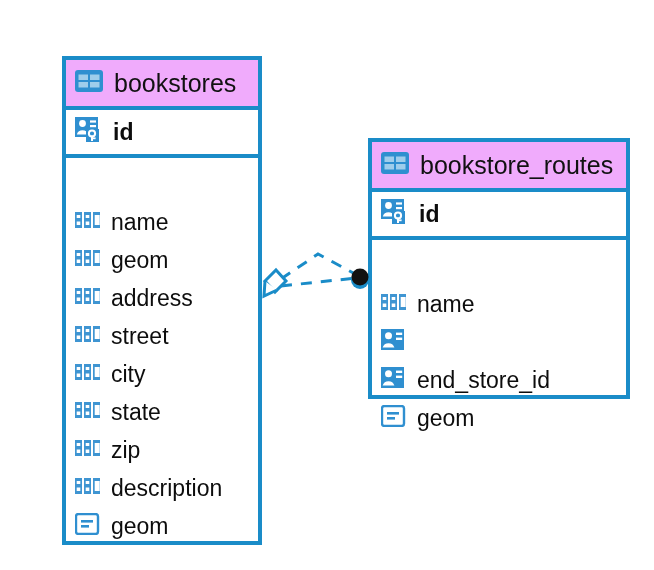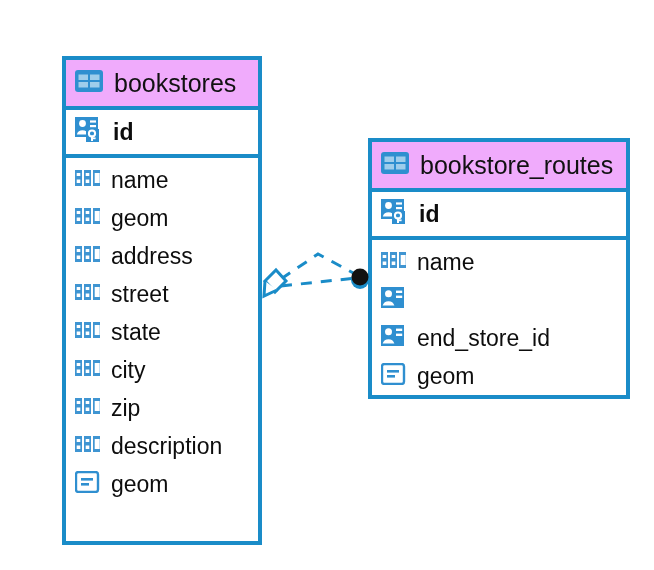--- a/index.html
+++ b/index.html
@@ -57,21 +57,21 @@
     color:#0d0d0d;
     white-space:nowrap;
     line-height:1;
   }
   .row-label.bold{font-weight:bold;font-size:23px;}
 
   .icon{
     flex:0 0 auto;
     display:block;
   }
-  .fields{padding-top:3px;padding-bottom:5px;}
+  .fields{padding-top:3px;padding-bottom:5px;margin-top:42px;}
 
   
   #rel-layer{
     position:absolute;left:0;top:0;width:654px;height:570px;
     pointer-events:none;
   }
 </style>
 </head>
 <body style="background: rgb(255, 255, 255);">
 
@@ -177,36 +177,36 @@
             <rect x="0" y="0" width="7" height="16" fill="#3f95d2"></rect>
             <rect x="1.7" y="3" width="3.6" height="3" fill="#ffffff"></rect>
             <rect x="1.7" y="9.5" width="3.6" height="3.5" fill="#ffffff"></rect>
             <rect x="9" y="0" width="7" height="16" fill="#3f95d2"></rect>
             <rect x="10.7" y="3" width="3.6" height="3" fill="#ffffff"></rect>
             <rect x="10.7" y="9.5" width="3.6" height="3.5" fill="#ffffff"></rect>
             <rect x="18" y="0" width="7" height="16" fill="#3f95d2"></rect>
             <rect x="19.7" y="3" width="5" height="10" fill="#ffffff"></rect>
           </svg>
         </span>
+        <span class="row-label">city</span>
+      </div>
+      <div class="row">
+        <span class="icon">
+          <svg width="26" height="16" viewBox="0 0 26 16">
+            <rect x="0" y="0" width="7" height="16" fill="#3f95d2"></rect>
+            <rect x="1.7" y="3" width="3.6" height="3" fill="#ffffff"></rect>
+            <rect x="1.7" y="9.5" width="3.6" height="3.5" fill="#ffffff"></rect>
+            <rect x="9" y="0" width="7" height="16" fill="#3f95d2"></rect>
+            <rect x="10.7" y="3" width="3.6" height="3" fill="#ffffff"></rect>
+            <rect x="10.7" y="9.5" width="3.6" height="3.5" fill="#ffffff"></rect>
+            <rect x="18" y="0" width="7" height="16" fill="#3f95d2"></rect>
+            <rect x="19.7" y="3" width="5" height="10" fill="#ffffff"></rect>
+          </svg>
+        </span>
         <span class="row-label">state</span>
-      </div>
-      <div class="row">
-        <span class="icon">
-          <svg width="26" height="16" viewBox="0 0 26 16">
-            <rect x="0" y="0" width="7" height="16" fill="#3f95d2"></rect>
-            <rect x="1.7" y="3" width="3.6" height="3" fill="#ffffff"></rect>
-            <rect x="1.7" y="9.5" width="3.6" height="3.5" fill="#ffffff"></rect>
-            <rect x="9" y="0" width="7" height="16" fill="#3f95d2"></rect>
-            <rect x="10.7" y="3" width="3.6" height="3" fill="#ffffff"></rect>
-            <rect x="10.7" y="9.5" width="3.6" height="3.5" fill="#ffffff"></rect>
-            <rect x="18" y="0" width="7" height="16" fill="#3f95d2"></rect>
-            <rect x="19.7" y="3" width="5" height="10" fill="#ffffff"></rect>
-          </svg>
-        </span>
-        <span class="row-label">city</span>
       </div>
       <div class="row">
         <span class="icon">
           <svg width="26" height="16" viewBox="0 0 26 16">
             <rect x="0" y="0" width="7" height="16" fill="#3f95d2"></rect>
             <rect x="1.7" y="3" width="3.6" height="3" fill="#ffffff"></rect>
             <rect x="1.7" y="9.5" width="3.6" height="3.5" fill="#ffffff"></rect>
             <rect x="9" y="0" width="7" height="16" fill="#3f95d2"></rect>
             <rect x="10.7" y="3" width="3.6" height="3" fill="#ffffff"></rect>
             <rect x="10.7" y="9.5" width="3.6" height="3.5" fill="#ffffff"></rect>

